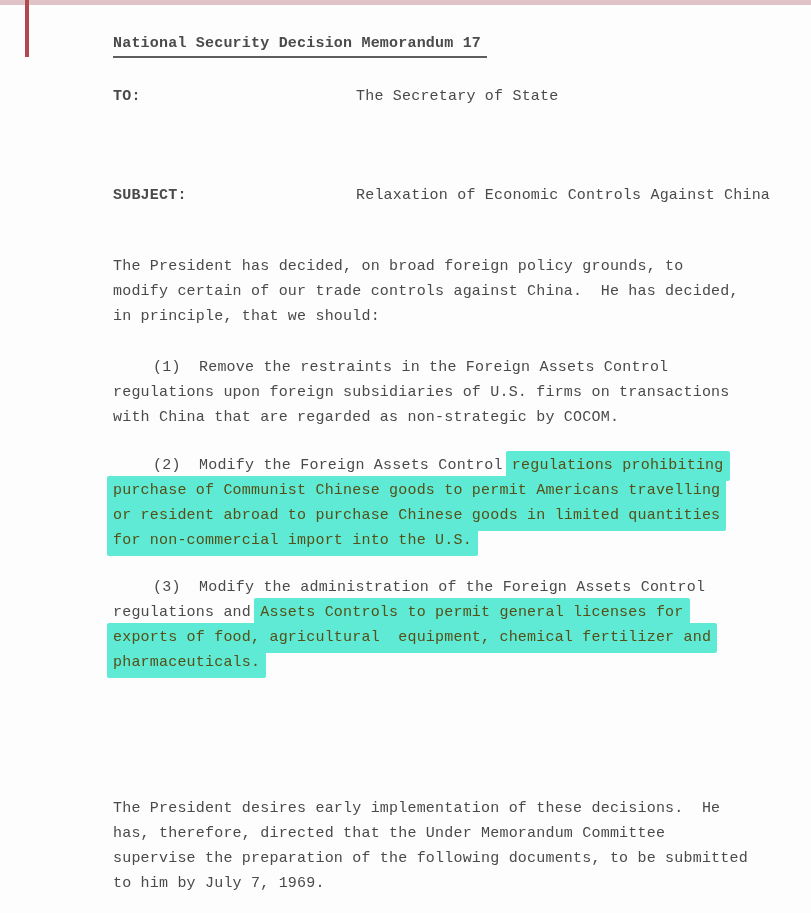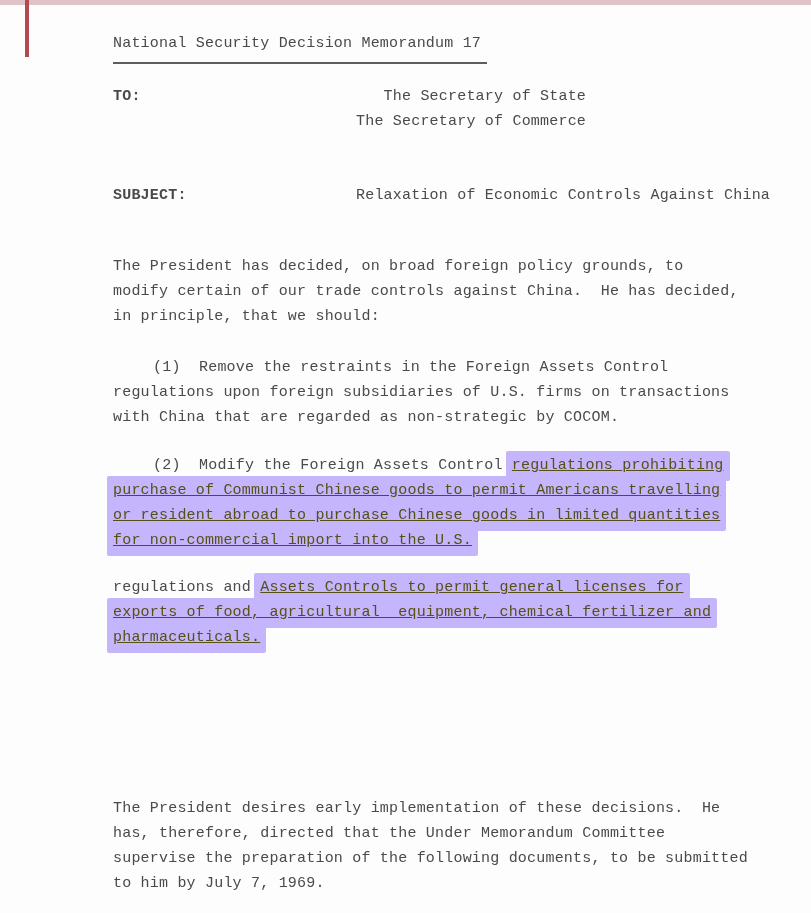--- a/index.html
+++ b/index.html
@@ -26,53 +26,52 @@
   .block { position: absolute; left: 113px; }
   .line {
     height: 25px;
     line-height: 25px;
     white-space: pre;
     letter-spacing: 0.2px;
   }
   .indent { padding-left: 40px; }
   .memo-title {
     display: inline-block;
-    padding-bottom: 6px;
+    padding-bottom: 0;
     padding-right: 6px;
     border-bottom: 2.5px solid rgba(66,66,66,0.85);
+    font-weight: bold;
   }
   .hl {
     display: inline-block;
-    background: #c4b5fd;
+    background: #5eead4;
     color: #565018;
     padding: 2px 6px 3px 6px;
     margin: -2px -6px -3px -6px;
     border-radius: 2px;
-    text-decoration: underline;
   }
   .col-values { position: absolute; left: 243px; top: 0; text-align: right; }
   .label { position: absolute; left: 0; top: 0; font-weight: bold; }
 </style>
 </head>
 <body>
 
 <div class="page">
 
   <div class="top-strip"></div>
   <div class="left-mark"></div>
 
   <div class="block" style="top:31px">
     <span class="memo-title line">National Security Decision Memorandum 17</span>
   </div>
 
   <div class="block" style="top:84px; width:650px; height:75px">
     <div class="label line">TO:</div>
     <div class="col-values">
       <div class="line">The Secretary of State</div>
-      <div class="line">The Secretary of Commerce</div>
     </div>
   </div>
 
   <div class="block" style="top:183px; width:650px; height:25px">
     <div class="label line">SUBJECT:</div>
     <div class="col-values line">Relaxation of Economic Controls Against China</div>
   </div>
 
   <div class="block" style="top:254px">
     <div class="line">The President has decided, on broad foreign policy grounds, to</div>
@@ -87,20 +86,21 @@
   </div>
 
   <div class="block" style="top:453px">
     <div class="line indent"><span>(2)  Modify the Foreign Assets Control </span><span class="hl">regulations prohibiting</span></div>
     <div class="line"><span class="hl">purchase of Communist Chinese goods to permit Americans travelling</span></div>
     <div class="line"><span class="hl">or resident abroad to purchase Chinese goods in limited quantities</span></div>
     <div class="line"><span class="hl">for non-commercial import into the U.S.</span></div>
   </div>
 
   <div class="block" style="top:575px">
+    <div class="line indent">(3)  Modify the administration of the Foreign Assets Control</div>
     <div class="line"><span>regulations and </span><span class="hl">Assets Controls to permit general licenses for</span></div>
     <div class="line"><span class="hl">exports of food, agricultural  equipment, chemical fertilizer and</span></div>
     <div class="line"><span class="hl">pharmaceuticals.</span></div>
   </div>
 
 
   <div class="block" style="top:796px">
     <div class="line">The President desires early implementation of these decisions.  He</div>
     <div class="line">has, therefore, directed that the Under Memorandum Committee</div>
     <div class="line">supervise the preparation of the following documents, to be submitted</div>

